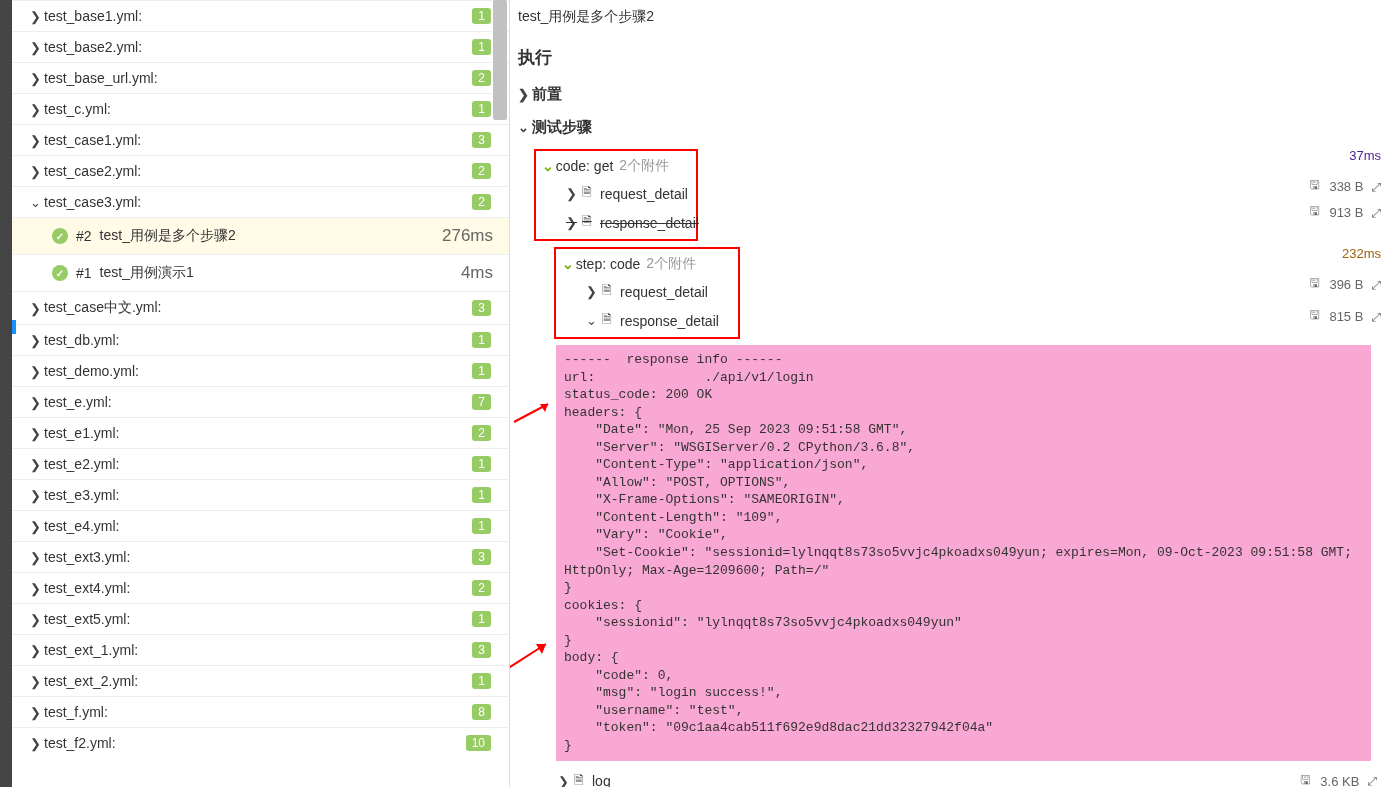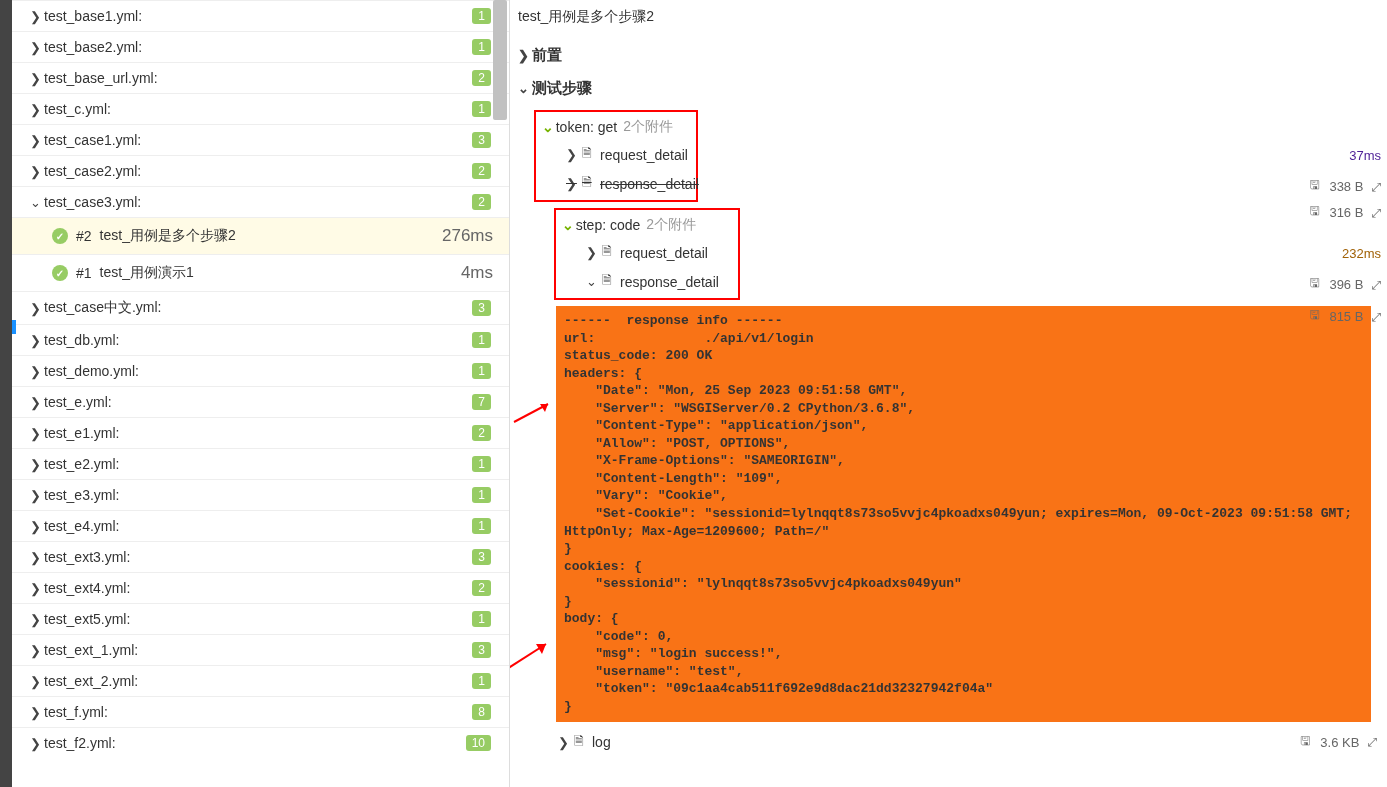--- a/index.html
+++ b/index.html
@@ -28,21 +28,21 @@
 .step-row { display: flex; justify-content: space-between; align-items: center; padding: 4px 4px; }
 .step-row-left { display: flex; align-items: center; gap: 2px; }
 .green-chev { color: #77b300; font-weight: bold; font-size: 14px; }
 .step-gray { color: #999; margin-left: 4px; }
 .sub-row { display: flex; justify-content: space-between; align-items: center; padding: 4px 4px 4px 28px; }
 .sub-row-left { display: flex; align-items: center; gap: 6px; }
 .sub-row-right { display: flex; align-items: center; gap: 8px; color: #666; font-size: 13px; }
 .file-ico { display:inline-block; width:12px; font-size: 12px; }
 .expand-ico { font-size: 12px; }
 .red-box { border: 2px solid #ff0000; margin: 2px 0 6px 0; padding: 2px 2px; }
-.codebox { background: #f97316; margin: 4px 10px 4px 22px; padding: 6px 8px; font-family: Consolas, "Courier New", monospace; font-size: 13px; line-height: 1.35; white-space: pre-wrap; word-break: break-all; font-weight: bold; }
+.codebox { background: #f9a8d4; margin: 4px 10px 4px 22px; padding: 6px 8px; font-family: Consolas, "Courier New", monospace; font-size: 13px; line-height: 1.35; white-space: pre-wrap; word-break: break-all; }
 .log-row { display: flex; justify-content: space-between; align-items: center; padding: 6px 4px 6px 24px; }
 .log-row-left { display: flex; align-items: center; gap: 6px; }
 </style>
 </head>
 <body>
 
 <div class="layout">
   <div class="left-strip"></div>
 
   <div class="sidebar" id="sidebar">
@@ -215,37 +215,38 @@
         <div class="tree-item-left">
           <span class="chevron">❯</span>
           <span>test_f2.yml:</span>
         </div>
         <span class="badge">10</span>
       </div>
     </div>
 
   <div class="detail-panel" style="position:relative;">
     <div class="d-title">test_用例是多个步骤2</div>
+    <div class="d-heading">执行</div>
 
     <div class="section-header">
       <span class="chevron">❯</span>
       <span>前置</span>
     </div>
 
     <div class="section-header">
       <span class="chevron">⌄</span>
       <span>测试步骤</span>
     </div>
 
     <div class="step-block">
       <div class="red-box" style="width:164px;">
         <div class="step-row" style="position:relative;">
           <div class="step-row-left">
             <span class="green-chev">⌄</span>
-            <span>token: get</span>
+            <span>code: get</span>
             <span class="step-gray">2个附件</span>
           </div>
         </div>
         <div class="sub-row">
           <div class="sub-row-left">
             <span class="chevron">❯</span>
             <span class="file-ico">🗎</span>
             <span>request_detail</span>
           </div>
         </div>
@@ -258,21 +259,21 @@
         </div>
       </div>
       <div style="position:absolute; top:148px; right:6px; color:#4c1d95; font-size:13px;">37ms</div>
       <div class="sub-row-right" style="position:absolute; top:176px; right:6px;">
         <span class="file-ico">🖫</span>
         <span>338 B</span>
         <span class="expand-ico">⤢</span>
       </div>
       <div class="sub-row-right" style="position:absolute; top:202px; right:6px;">
         <span class="file-ico">🖫</span>
-        <span>316 B</span>
+        <span>913 B</span>
         <span class="expand-ico">⤢</span>
       </div>
 
       <div class="red-box" style="width:186px; margin-left:20px;">
         <div class="step-row">
           <div class="step-row-left">
             <span class="green-chev">⌄</span>
             <span>step: code</span>
             <span class="step-gray">2个附件</span>
           </div>

